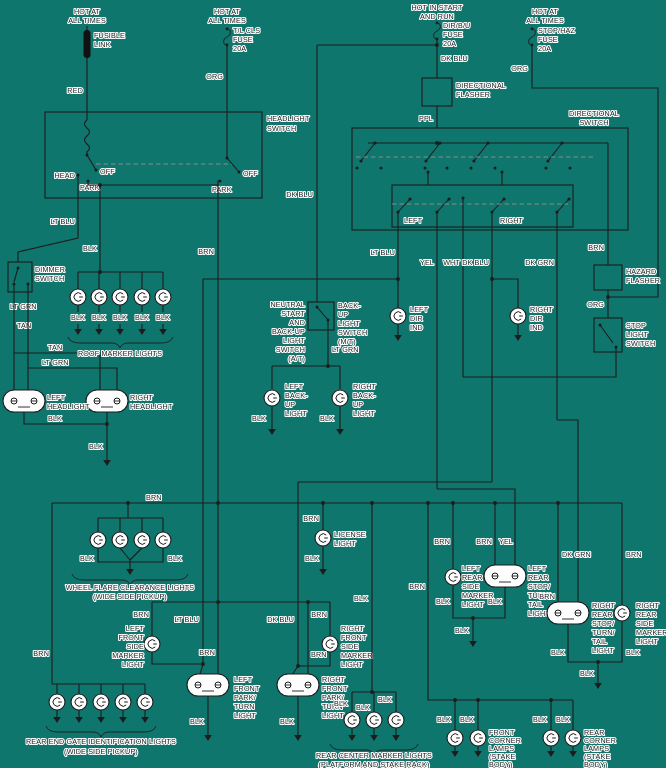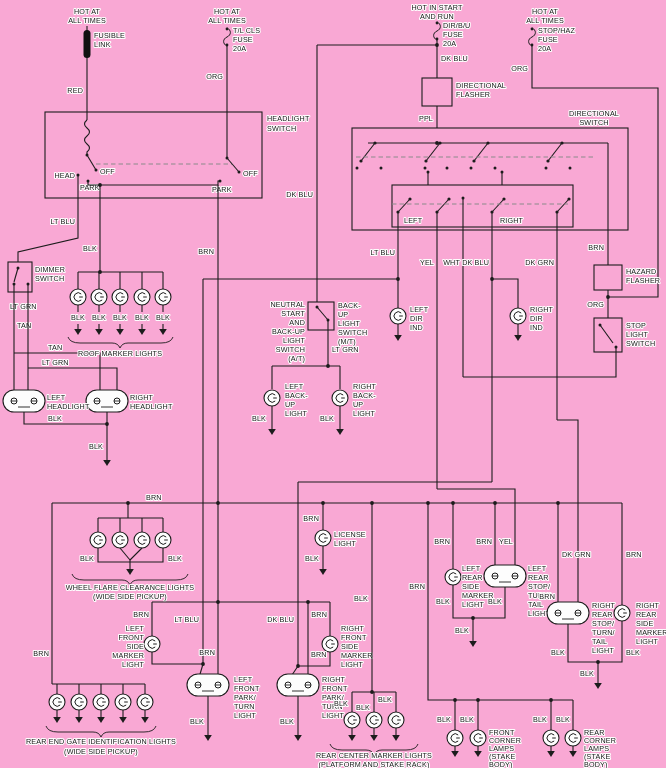--- a/index.html
+++ b/index.html
@@ -1,16 +1,16 @@
 <!DOCTYPE html>
 <html><head>
 <meta charset="utf-8">
 <style>
   html,body{margin:0;padding:0;background:#ffffff;}
-  .stage{position:relative;width:666px;height:768px;background:#f9a8d4;overflow:hidden;}
+  .stage{position:relative;width:666px;height:768px;background:#0f766e;overflow:hidden;}
   svg{position:absolute;left:0;top:0;}
   svg text{
     font-family:"Liberation Sans","DejaVu Sans",sans-serif;
     font-size:7.2px;
     fill:#161616;
     letter-spacing:.15px;
     paint-order:stroke;
     stroke:#fdfdfd;
     stroke-width:2.2px;
     stroke-linejoin:round;

